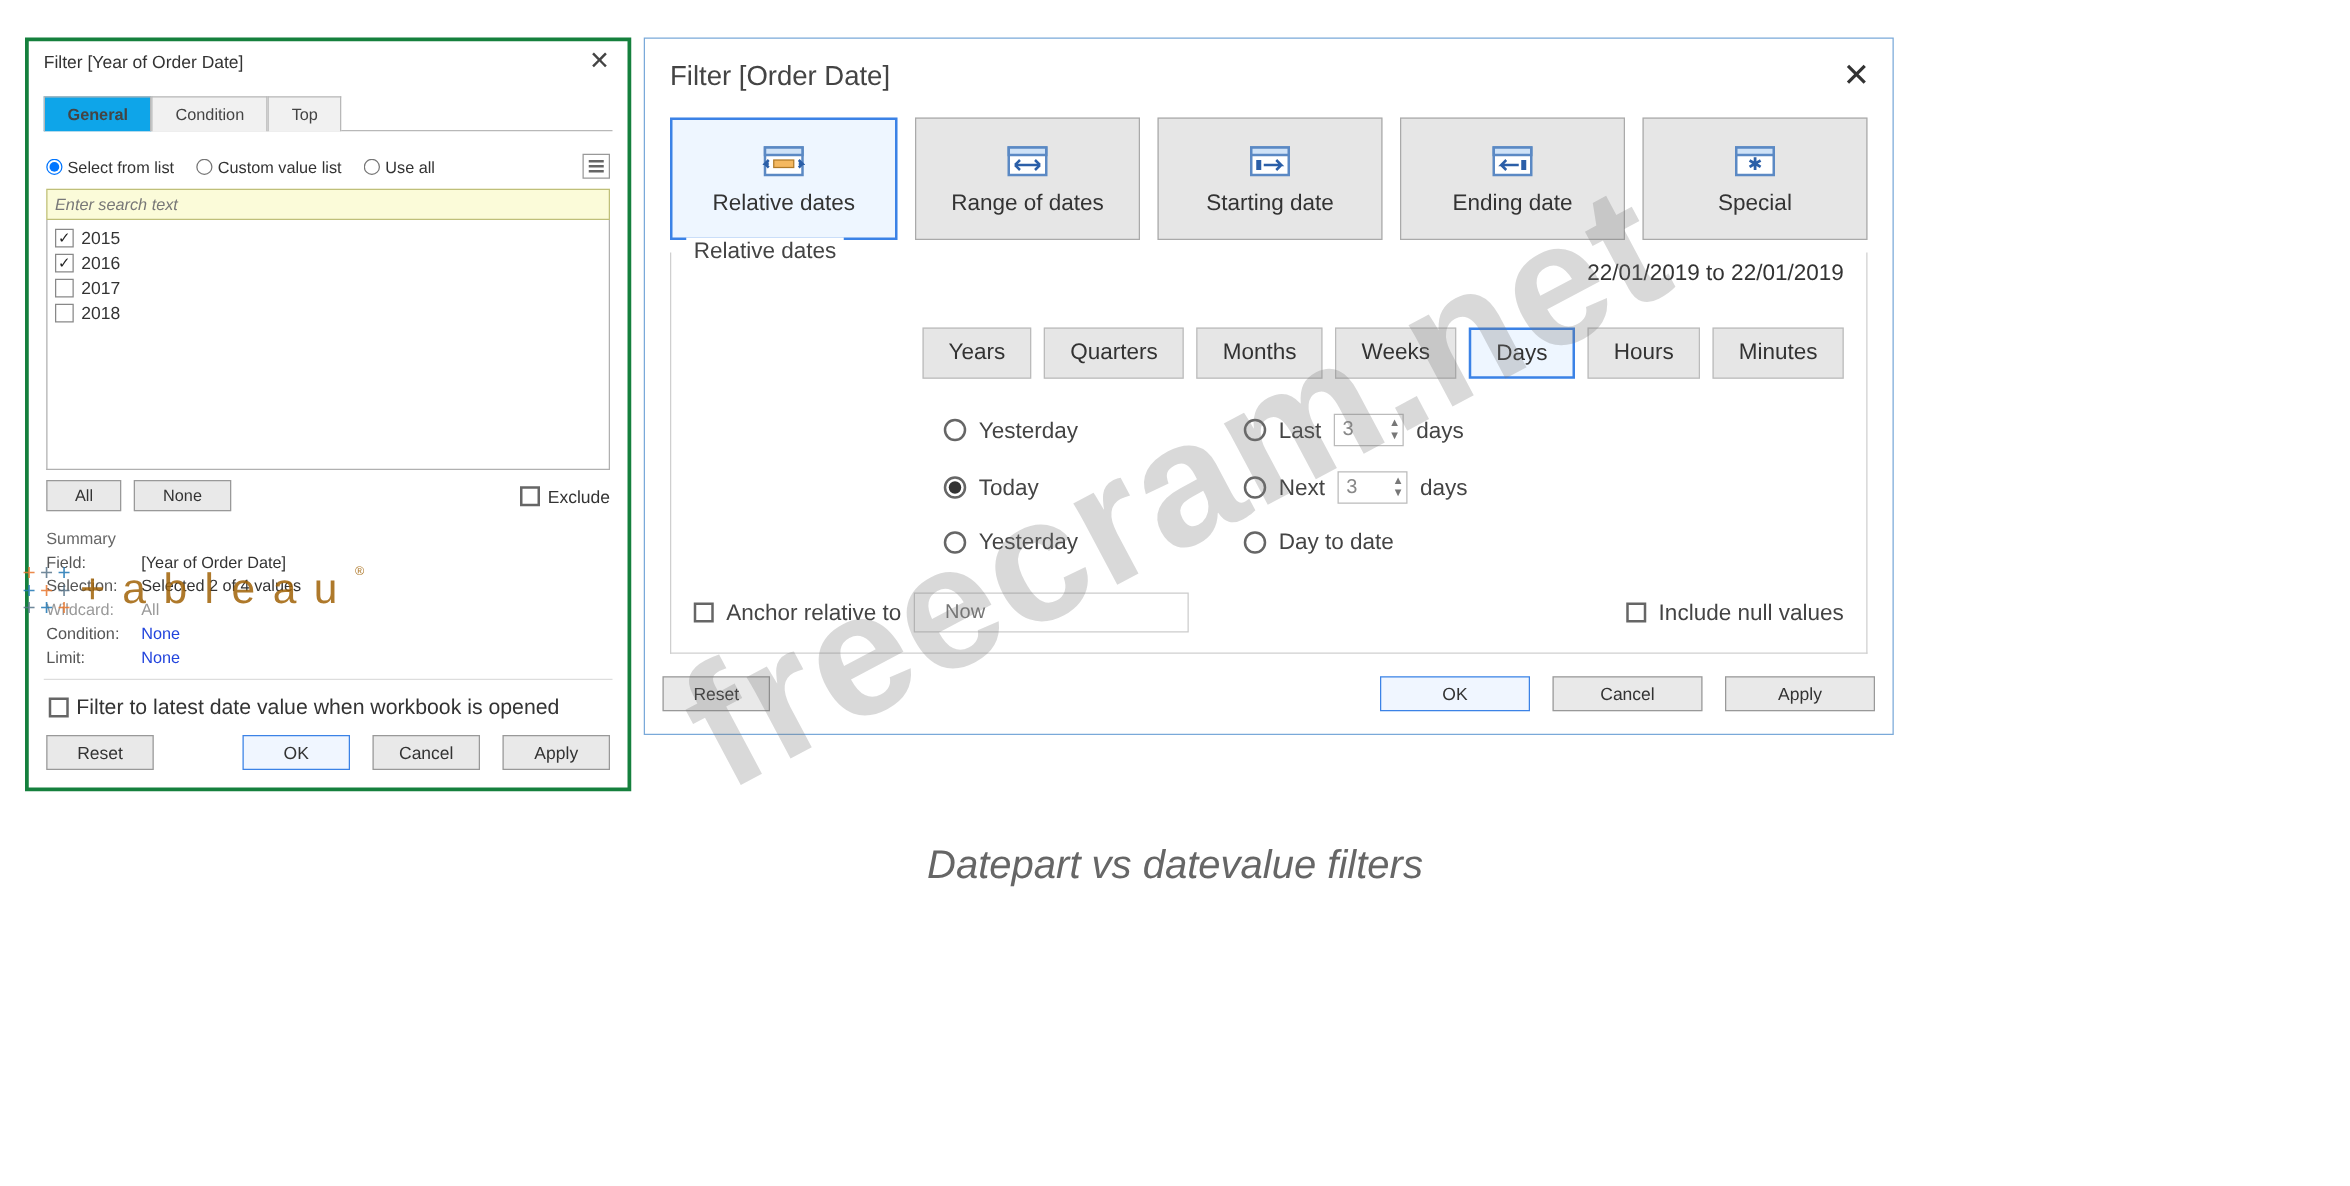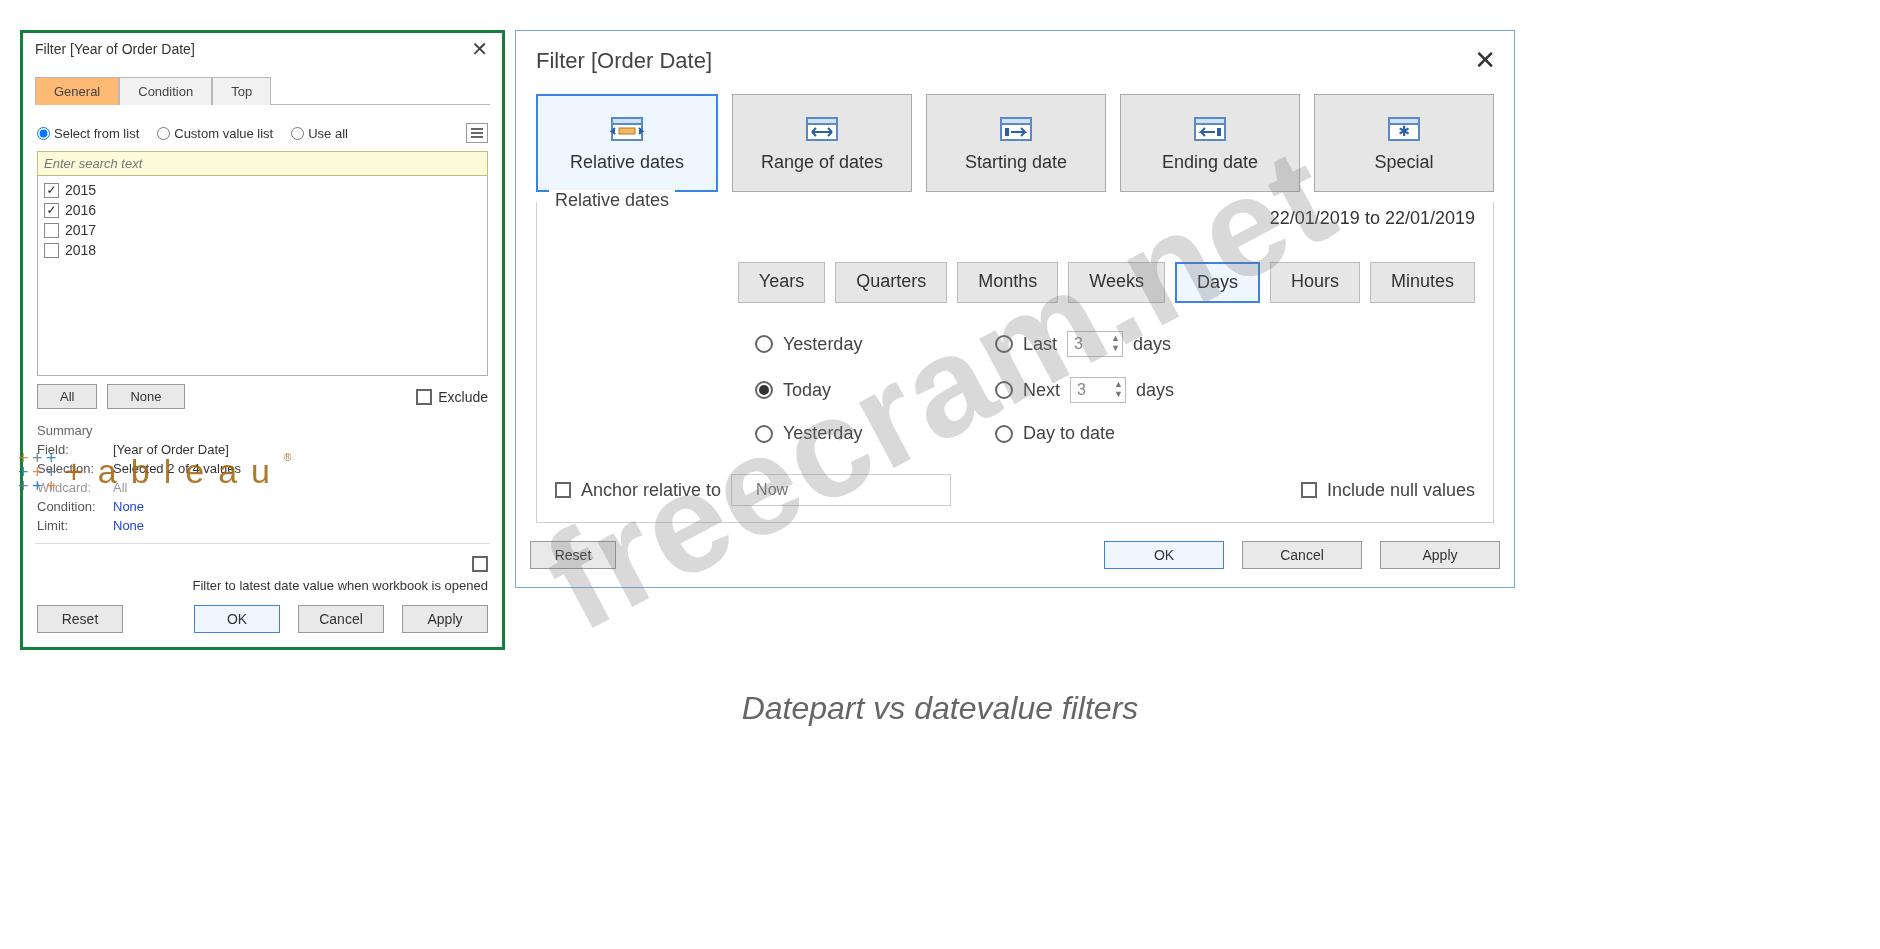--- a/index.html
+++ b/index.html
@@ -45,21 +45,21 @@
   }
   .tabstrip .tab {
     padding: 6px 18px;
     border: 1px solid #b8b8b8;
     border-bottom: none;
     margin-bottom: -1px;
     background: #f1f1f1;
     color: #444;
     cursor: pointer;
   }
-  .tabstrip .tab.active { background: #fdba74; }
+  .tabstrip .tab.active { background: #0ea5e9; font-weight: bold; }
   .dlg-left .body { padding: 12px 14px 0 14px; }
 
   .radiorow {
     display: flex; align-items: center; gap: 6px;
     margin: 6px 0 8px 0;
   }
   .radiorow label { margin-right: 12px; display:flex; align-items:center; gap:4px; }
   .radiorow input[type=radio]{ margin:0; }
   .hamburger {
     margin-left: auto; width: 22px; height: 20px;
@@ -99,21 +99,21 @@
   .btnrow .box{ width:15px;height:15px;border:1px solid #888; }
 
   .summary{ margin-top:14px; font-size:13px; }
   .summary .row{ display:flex; gap:6px; padding:2px 0; }
   .summary .k{ width:70px; color:#555; }
   .summary .v-blue{ color:#2244dd; }
   .summary .v-grey{ color:#999; }
   .summary .hdr{ color:#666; padding-bottom:2px; }
 
   .dlg-left .filter-latest{
-    display:flex; align-items:flex-end; gap:6px; margin:12px 0 0 2px; font-size:13px;flex-direction:column;
+    display:flex; align-items:center; gap:6px; margin:12px 0 0 2px; font-size:17px;
   }
   .dlg-left hr{ border:none; border-top:1px solid #ddd; margin:8px -2px 10px -2px; }
 
   .dlg-left .footer, .dlg-right .footer{
     display:flex; align-items:center; gap:18px; padding:0 14px;
   }
   .dlg-left .footer{ margin-top:12px; }
   .dlg-right .footer{ margin-top:18px; }
   .footer .spacer{ flex:1; }
   .footer .btn, .footer .btn-primary{

